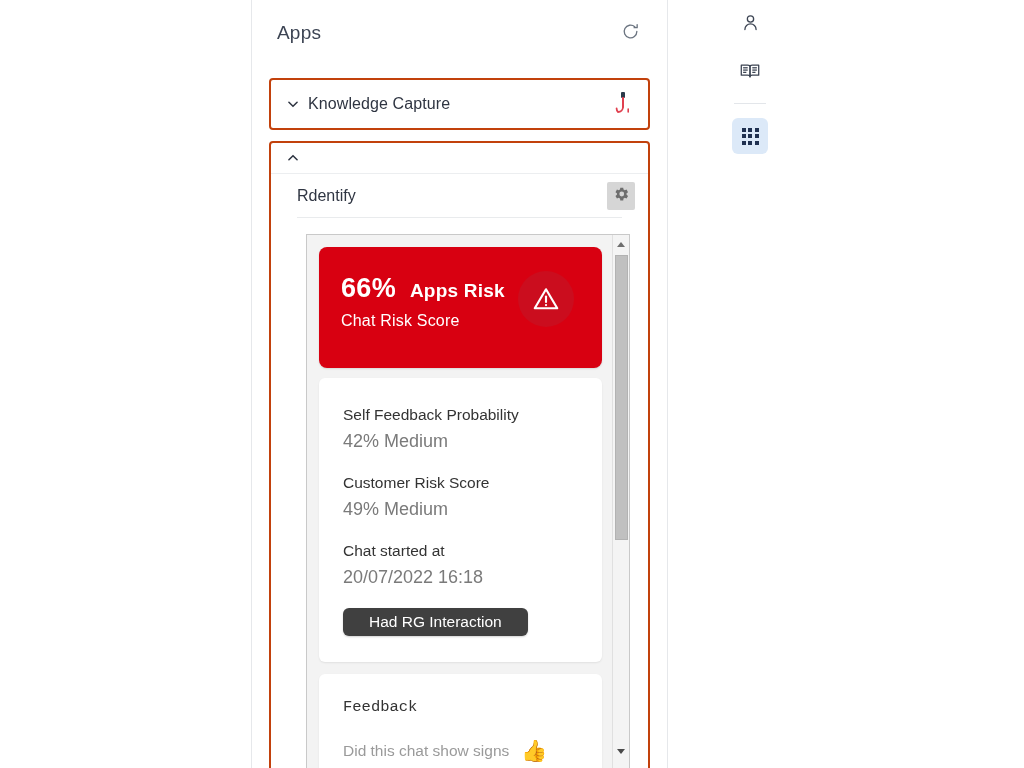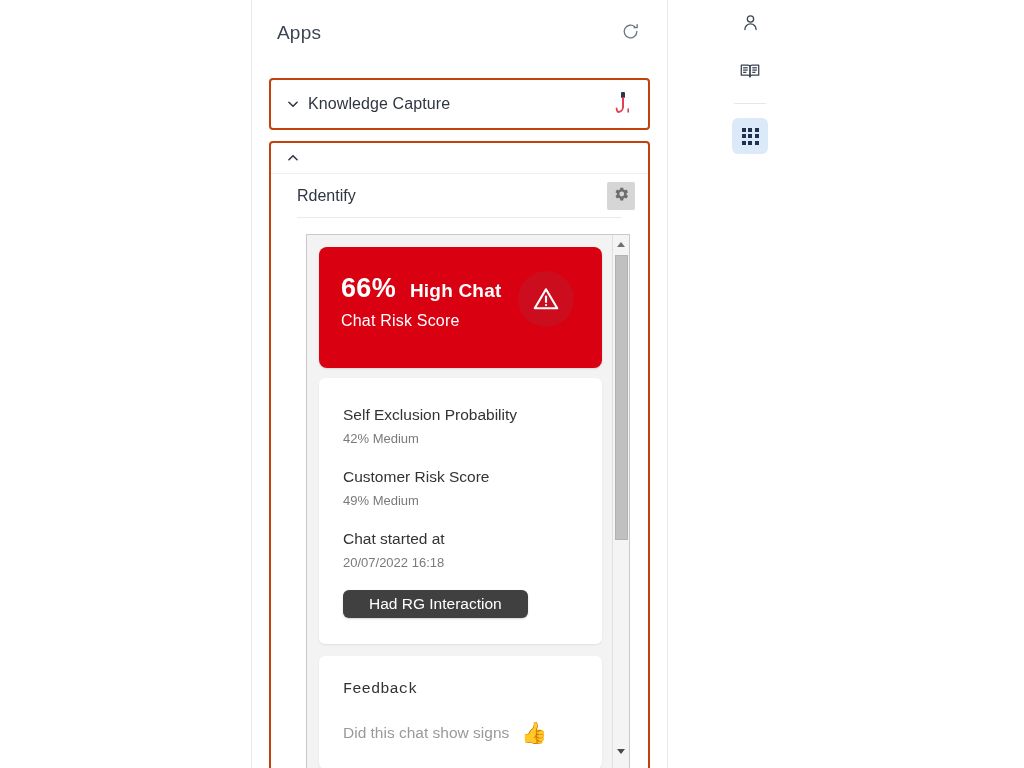--- a/index.html
+++ b/index.html
@@ -199,21 +199,21 @@
     border-radius: 6px;
     padding: 28px 24px 26px 24px;
     box-shadow: 0 1px 2px rgba(0,0,0,.08);
   }
   .metric-label {
     font-size: 15.5px;
     color: #333333;
     margin-bottom: 7px;
   }
   .metric-value {
-    font-size: 13px;
+    font-size: 18px;
     color: #7a7a7a;
     margin-bottom: 22px;
   }
   .metric-value.last { margin-bottom: 20px; }
 
   .rg-button {
     display: inline-block;
     background: #404040;
     color: #ffffff;
     font-size: 15.5px;
@@ -393,34 +393,34 @@
         </button>
       </div>
       <div class="app-divider"></div>
 
       <div class="app-frame">
         <div class="frame-inner">
 
           <div class="risk-card">
             <div class="risk-top">
               <span class="risk-pct">66%</span>
-              <span class="risk-level">High Chat</span>
+              <span class="risk-level">Apps Risk</span>
             </div>
             <div class="risk-sub">Chat Risk Score</div>
             <div class="risk-badge">
               <svg width="30" height="30" viewBox="0 0 24 24" fill="none" stroke="#ffffff" stroke-width="1.7" stroke-linecap="round" stroke-linejoin="round">
                 <path d="M12 4.2 L21 19.4 H3 Z"></path>
                 <line x1="12" y1="10" x2="12" y2="14.4"></line>
                 <circle cx="12" cy="16.8" r="0.9" fill="#ffffff" stroke="none"></circle>
               </svg>
             </div>
           </div>
 
           <div class="metrics-card">
-            <div class="metric-label">Self Exclusion Probability</div>
+            <div class="metric-label">Self Feedback Probability</div>
             <div class="metric-value">42% Medium</div>
 
             <div class="metric-label">Customer Risk Score</div>
             <div class="metric-value">49% Medium</div>
 
             <div class="metric-label">Chat started at</div>
             <div class="metric-value last">20/07/2022 16:18</div>
 
             <button class="rg-button">Had RG Interaction</button>
           </div>

